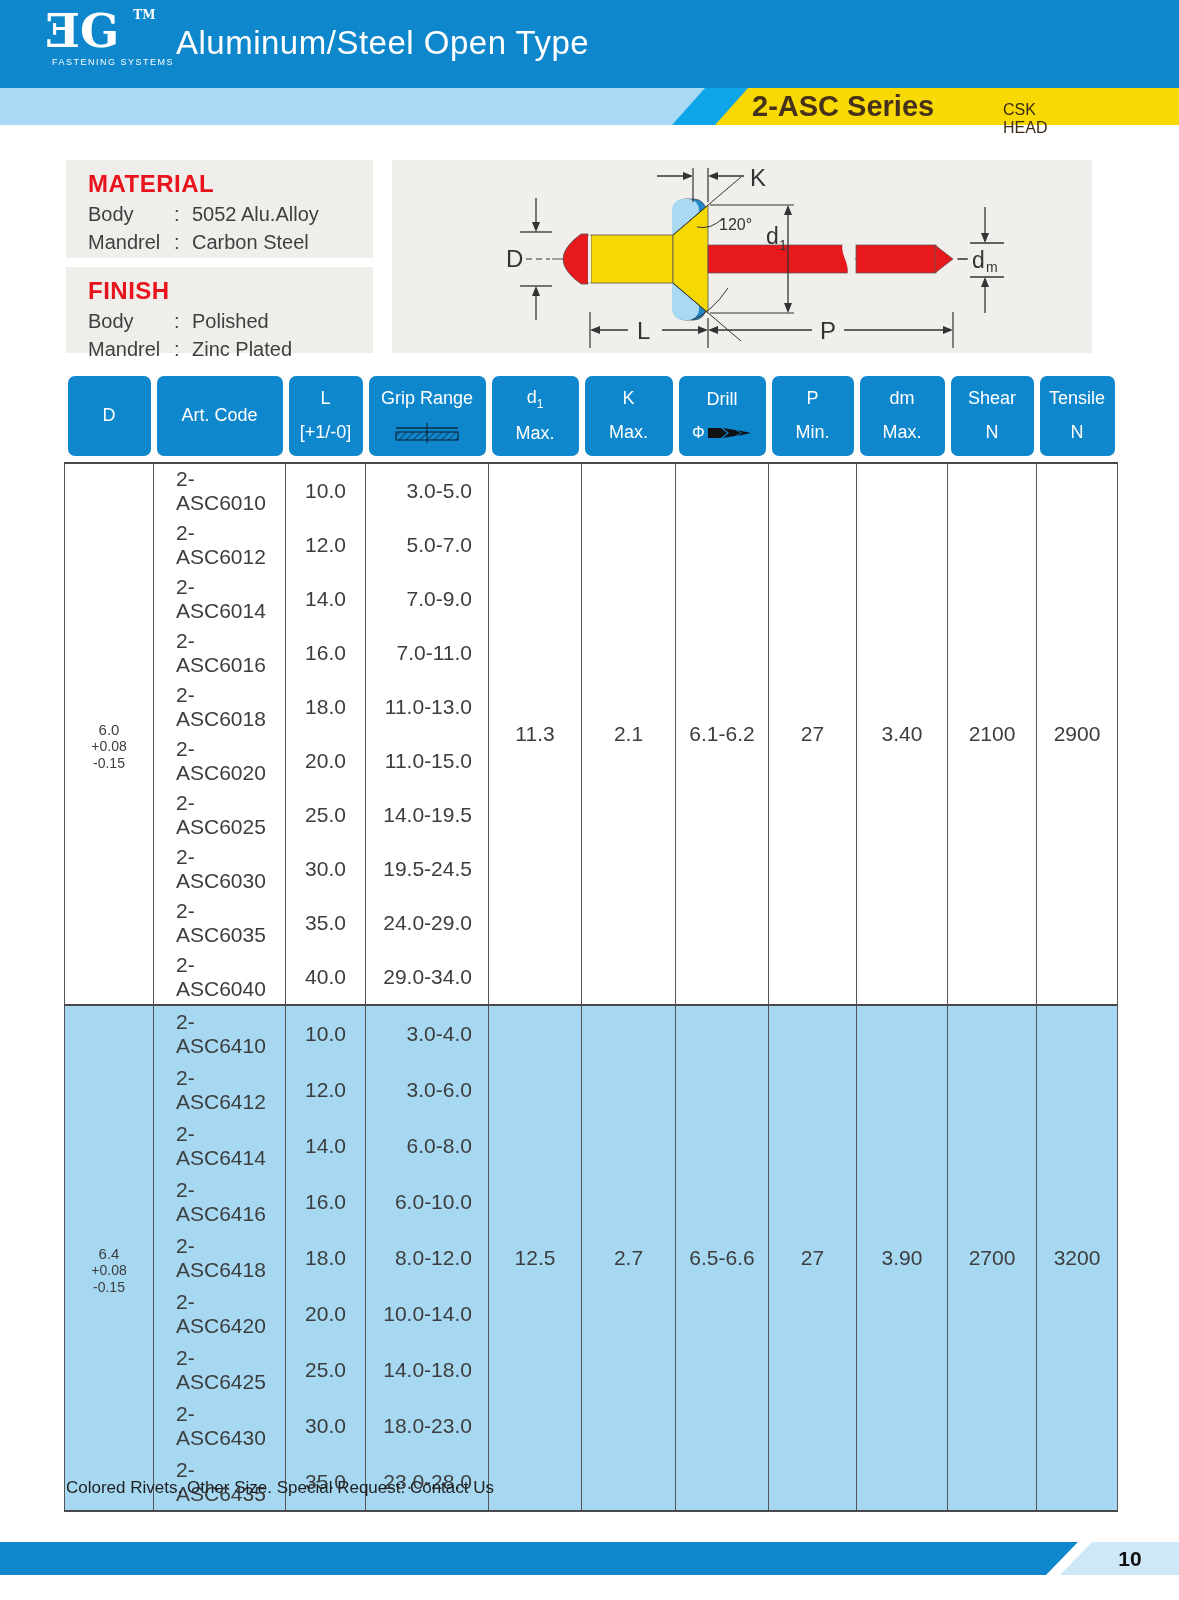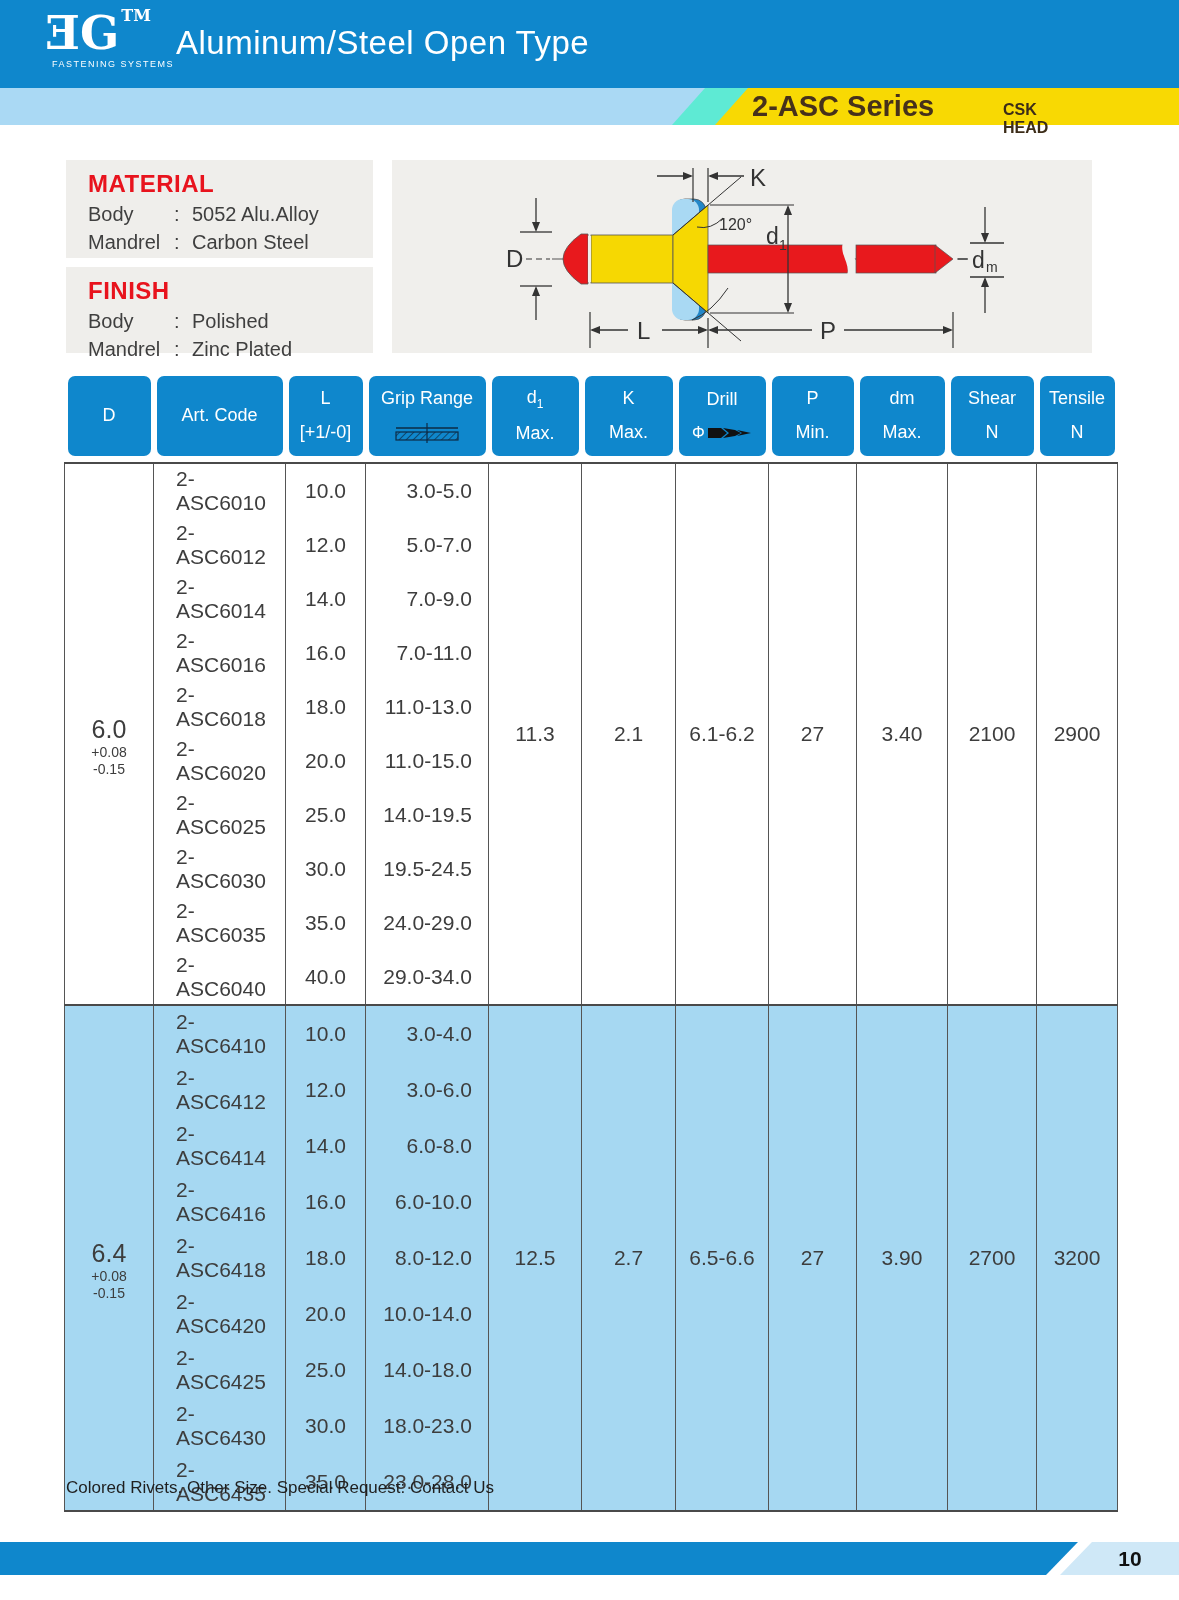--- a/index.html
+++ b/index.html
@@ -6,32 +6,32 @@
   .page {
     position:relative; width:1179px; height:1600px; overflow:hidden;
     font-family:"Liberation Sans", sans-serif; color:#3d3d3d;
   }
 
   
   .top-bar { position:absolute; left:0; top:0; width:1179px; height:88px; background:#0f87cc; }
   .logo { position:absolute; left:52px; top:8px; color:#fff; line-height:1; }
   .logo-main { font-family:"DejaVu Serif", serif; font-weight:bold; font-size:46px; letter-spacing:-7px; }
   .logo-main .flip { display:inline-block; transform:scaleX(-1); }
-  .logo-tm { font-size:16px; vertical-align:28px; letter-spacing:0; margin-left:9px; }
+  .logo-tm { font-size:12px; vertical-align:28px; letter-spacing:0; margin-left:21px; }
   .logo-sub { font-size:9px; letter-spacing:1.5px; margin-top:4px; font-weight:normal; }
   .page-title { position:absolute; left:176px; top:24px; color:#fff; font-size:33px; font-weight:normal; letter-spacing:0.5px; }
 
   
-  .banner { position:absolute; left:0; top:88px; width:943px; height:37px; background:#5eead4; }
+  .banner { position:absolute; left:0; top:88px; width:943px; height:37px; background:#0ea5e9; }
   .banner-lightblue { position:absolute; left:0; top:0; width:1179px; height:37px; background:#aad9f4;
       clip-path:polygon(0 0, 705px 0, 672px 37px, 0 37px); }
   .banner-yellow { position:absolute; left:0; top:0; width:1179px; height:37px; background:#f8d903;
       clip-path:polygon(748px 0, 1179px 0, 1179px 37px, 715px 37px); }
   .series-title { position:absolute; left:752px; top:0; font-size:29px; font-weight:bold; color:#46311b; line-height:37px; }
-  .head-type { position:absolute; left:1003px; top:13px; font-size:16px; font-weight:bold; color:#3c2c18; }
+  .head-type { position:absolute; left:1003px; top:13px; font-size:16px; font-weight:normal; color:#3c2c18; }
 
   
   .info-box { position:absolute; left:66px; width:307px; background:#efeeeb; padding:10px 0 5px 22px; box-sizing:border-box; }
   .material-box { top:160px; height:98px; }
   .finish-box { top:267px; height:86px; }
   .info-heading { font-size:24px; font-weight:bold; color:#e8131d; letter-spacing:0.5px; }
   .info-row { display:flex; font-size:20px; color:#3f3f3f; margin-top:5px; }
   .info-row .lbl { width:86px; }
   .info-row .colon { width:18px; }
 
@@ -53,21 +53,21 @@
   tbody td { border-left:1.5px solid #555; border-right:1.5px solid #555; font-size:21px; color:#3d3d3d; }
   tbody.g1 { border-top:2px solid #4a4a4a; border-bottom:2px solid #4a4a4a; }
   tbody.g2 { border-bottom:2px solid #4a4a4a; background:#a6d8f2; }
   tbody.g1 td { height:52px; }
   tbody.g2 td { height:54px; }
   td.code { text-align:left; padding-left:22px; }
   td.len  { text-align:center; }
   td.grip { text-align:right; padding-right:16px; }
   td.mv   { text-align:center; }
   td.dcol { text-align:center; }
-  .dval { font-size:25px;margin-top:24px; }
+  .dval { font-size:15px;margin-top:24px; }
   .tol  { font-size:14px; line-height:17px; }
 
   .footnote { position:absolute; left:66px; top:1478px; font-size:17px; color:#1f1f1f; }
 
   
   .bottom-bar { position:absolute; left:0; top:1542px; width:1179px; height:45px; }
   .bb-blue  { position:absolute; inset:0; background:#0f87cc; clip-path:polygon(0 0, 1078px 0, 1046px 33px, 0 33px); }
   .bb-light { position:absolute; inset:0; background:#cfe8f7; clip-path:polygon(1092px 0, 1179px 0, 1179px 33px, 1060px 33px); }
   .page-num { position:absolute; left:1100px; top:0; width:60px; text-align:center;
       font-size:21px; font-weight:bold; color:#111; line-height:33px; }

